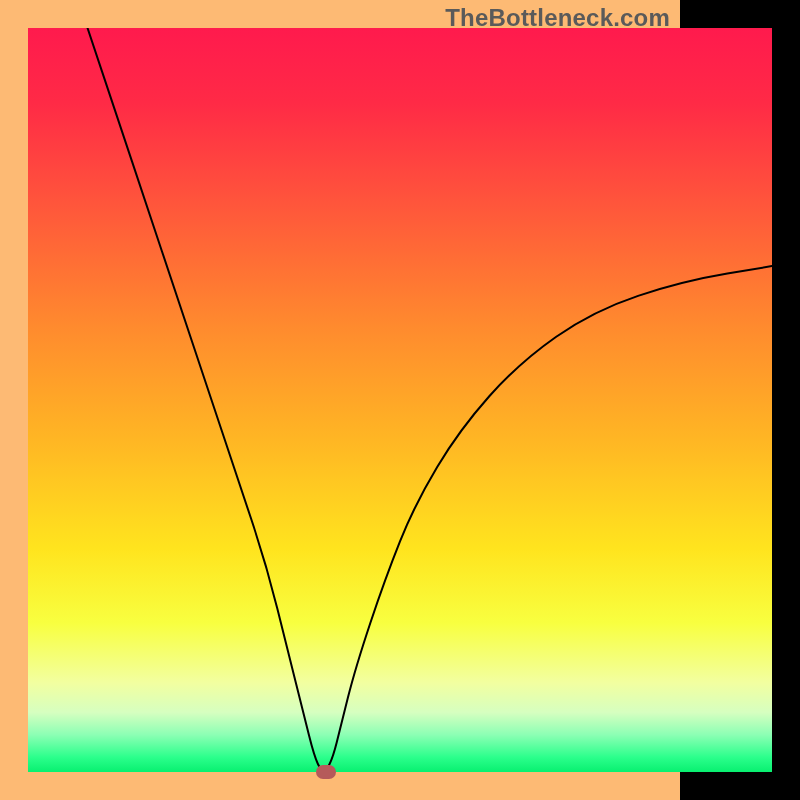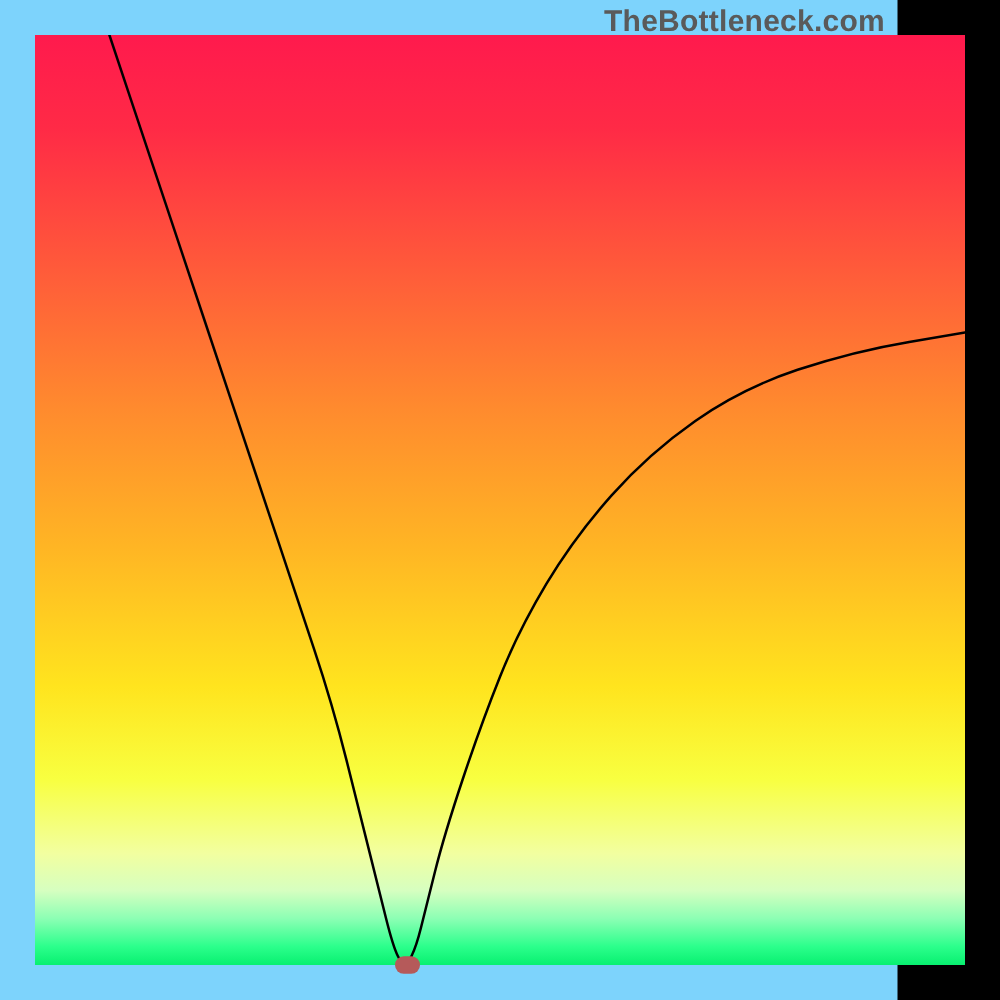--- a/index.html
+++ b/index.html
@@ -10,22 +10,21 @@
     background: #000;
     overflow: hidden;
     font-family: Arial, Helvetica, sans-serif;
   }
   .frame {
     position: absolute;
     left: 0;
     top: 0;
     width: 680px;
     height: 800px;
-    background: #7dd3fc;
-    padding-left: 38px;
+    background: #fdba74;
   }
   .plot {
     position: absolute;
     left: 28px;
     top: 28px;
     width: 744px;
     height: 744px;
   }
   .gradient {
     position: absolute;

